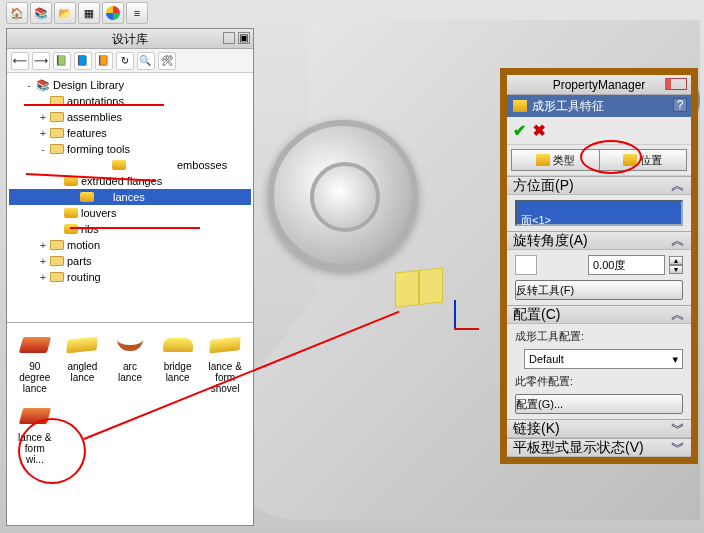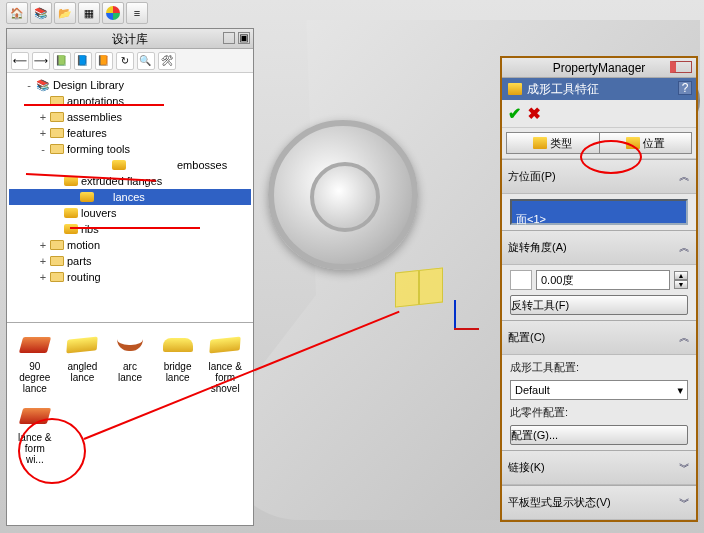--- a/index.html
+++ b/index.html
@@ -38,44 +38,44 @@
   .ft{width:14px;height:10px;background:linear-gradient(#ffdb4d,#e0a010);border-radius:2px;}
   .thumbs{flex:1;background:#fff;padding:6px;display:grid;grid-template-columns:repeat(5,1fr);gap:4px;overflow:auto;align-content:start;}
   .thumb{display:flex;flex-direction:column;align-items:center;text-align:center;font-size:10px;gap:2px;padding:2px;}
   .thumb .sw{width:36px;height:28px;display:flex;align-items:center;justify-content:center;}
   .sw-red{width:28px;height:16px;background:linear-gradient(#e84,#b21);transform:skewX(-15deg);border-radius:2px;}
   .sw-yel{width:30px;height:14px;background:linear-gradient(#fe6,#da2);transform:skewX(-10deg) rotate(-6deg);border-radius:2px;}
   .sw-cres{width:26px;height:12px;border-bottom:6px solid #b52;border-radius:0 0 30px 30px;}
   .sw-bridge{width:30px;height:14px;background:linear-gradient(#fe6,#da2);border-radius:8px 8px 2px 2px;}
 
   
-  .pm{position:absolute;right:6px;top:56px;width:198px;background:#a16207;border:2px solid #a16207;}
+  .pm{position:absolute;right:6px;top:68px;width:198px;background:#a16207;border:7px solid #a16207;}
   .pm-title{height:20px;background:linear-gradient(#e8e8e8,#cfcfcf);text-align:center;line-height:20px;font-size:12px;border-bottom:1px solid #aaa;position:relative;}
   .pm-title .glyph{position:absolute;right:4px;top:3px;width:22px;height:12px;border:1px solid #a44;border-left:6px solid #d55;}
   .pm-feature{background:#4a6da8;color:#fff;height:22px;display:flex;align-items:center;padding:0 6px;gap:5px;font-size:12px;position:relative;}
   .pm-feature .q{position:absolute;right:4px;top:3px;width:14px;height:14px;background:#6d87b8;border:1px solid #3a568c;text-align:center;line-height:12px;}
   .pm-okrow{display:flex;gap:6px;padding:4px 6px;background:#e9e9e9;}
   .ok{color:#0a0;font-weight:bold;font-size:16px;}
   .no{color:#c00;font-weight:bold;font-size:16px;}
   .pm-tabs{display:flex;padding:4px 4px;gap:0;background:#e9e9e9;border-top:1px solid #ccc;border-bottom:1px solid #ccc;}
   .pm-tab{flex:1;height:22px;border:1px solid #888;background:linear-gradient(#fff,#d8d8d8);display:flex;align-items:center;justify-content:center;gap:3px;}
   .pm-tab+.pm-tab{border-left:none;}
   .pm-section{border-top:1px solid #aaa;}
-  .pm-sec-hd{background:linear-gradient(#e6e6e6,#d2d2d2);height:34px;padding:0 6px;display:flex;align-items:center;justify-content:space-between;font-size:11px;border-bottom:1px solid #bbb;}
+  .pm-sec-hd{background:linear-gradient(#e6e6e6,#d2d2d2);height:18px;padding:0 6px;display:flex;align-items:center;justify-content:space-between;font-size:14px;border-bottom:1px solid #bbb;}
   .pm-sec-hd .chev{color:#446;}
   .pm-sec-body{padding:5px 8px;background:#e9e9e9;display:flex;flex-direction:column;gap:5px;}
   .face-sel{background:#2f61c4;color:#fff;border:2px inset #9ab;height:18px;padding:11px 4px;}
   .deg-row{display:flex;align-items:center;gap:4px;}
   .deg-ic{width:22px;height:20px;border:1px solid #aaa;background:#fff;}
-  .deg-in{flex:1;height:20px;border:1px solid #888;background:#fff;padding:0 4px;display:flex;align-items:center;}
+  .deg-in{flex:1;height:20px;border:1px solid #888;background:#fff;padding:0 4px;display:flex;align-items:center;margin-left:47px;}
   .spn{width:14px;display:flex;flex-direction:column;}
   .spn b{height:9px;border:1px solid #888;background:linear-gradient(#fff,#ccc);font-size:7px;text-align:center;line-height:7px;}
   .btn{height:20px;border:1px solid #777;background:linear-gradient(#fdfdfd,#d9d9d9);border-radius:2px;display:flex;align-items:center;justify-content:flex-start;}
   .lbl{font-size:11px;color:#222;}
-  .sel-box{height:20px;border:1px solid #888;background:#fff;padding:0 4px;display:flex;align-items:center;justify-content:space-between;}
+  .sel-box{height:20px;border:1px solid #888;background:#fff;padding:0 4px;display:flex;align-items:center;justify-content:space-between;margin-left:9px;}
   .ftic{width:14px;height:12px;background:linear-gradient(#ffdb4d,#e0a010);border-radius:1px;display:inline-block;}
 
   
   .ann{position:absolute;border:2px solid #e00;border-radius:50%;pointer-events:none;}
   .annline{position:absolute;height:0;border-top:2px solid #e00;transform-origin:left center;pointer-events:none;}
 </style>
 </head>
 <body>
 
 <div class="viewport">

